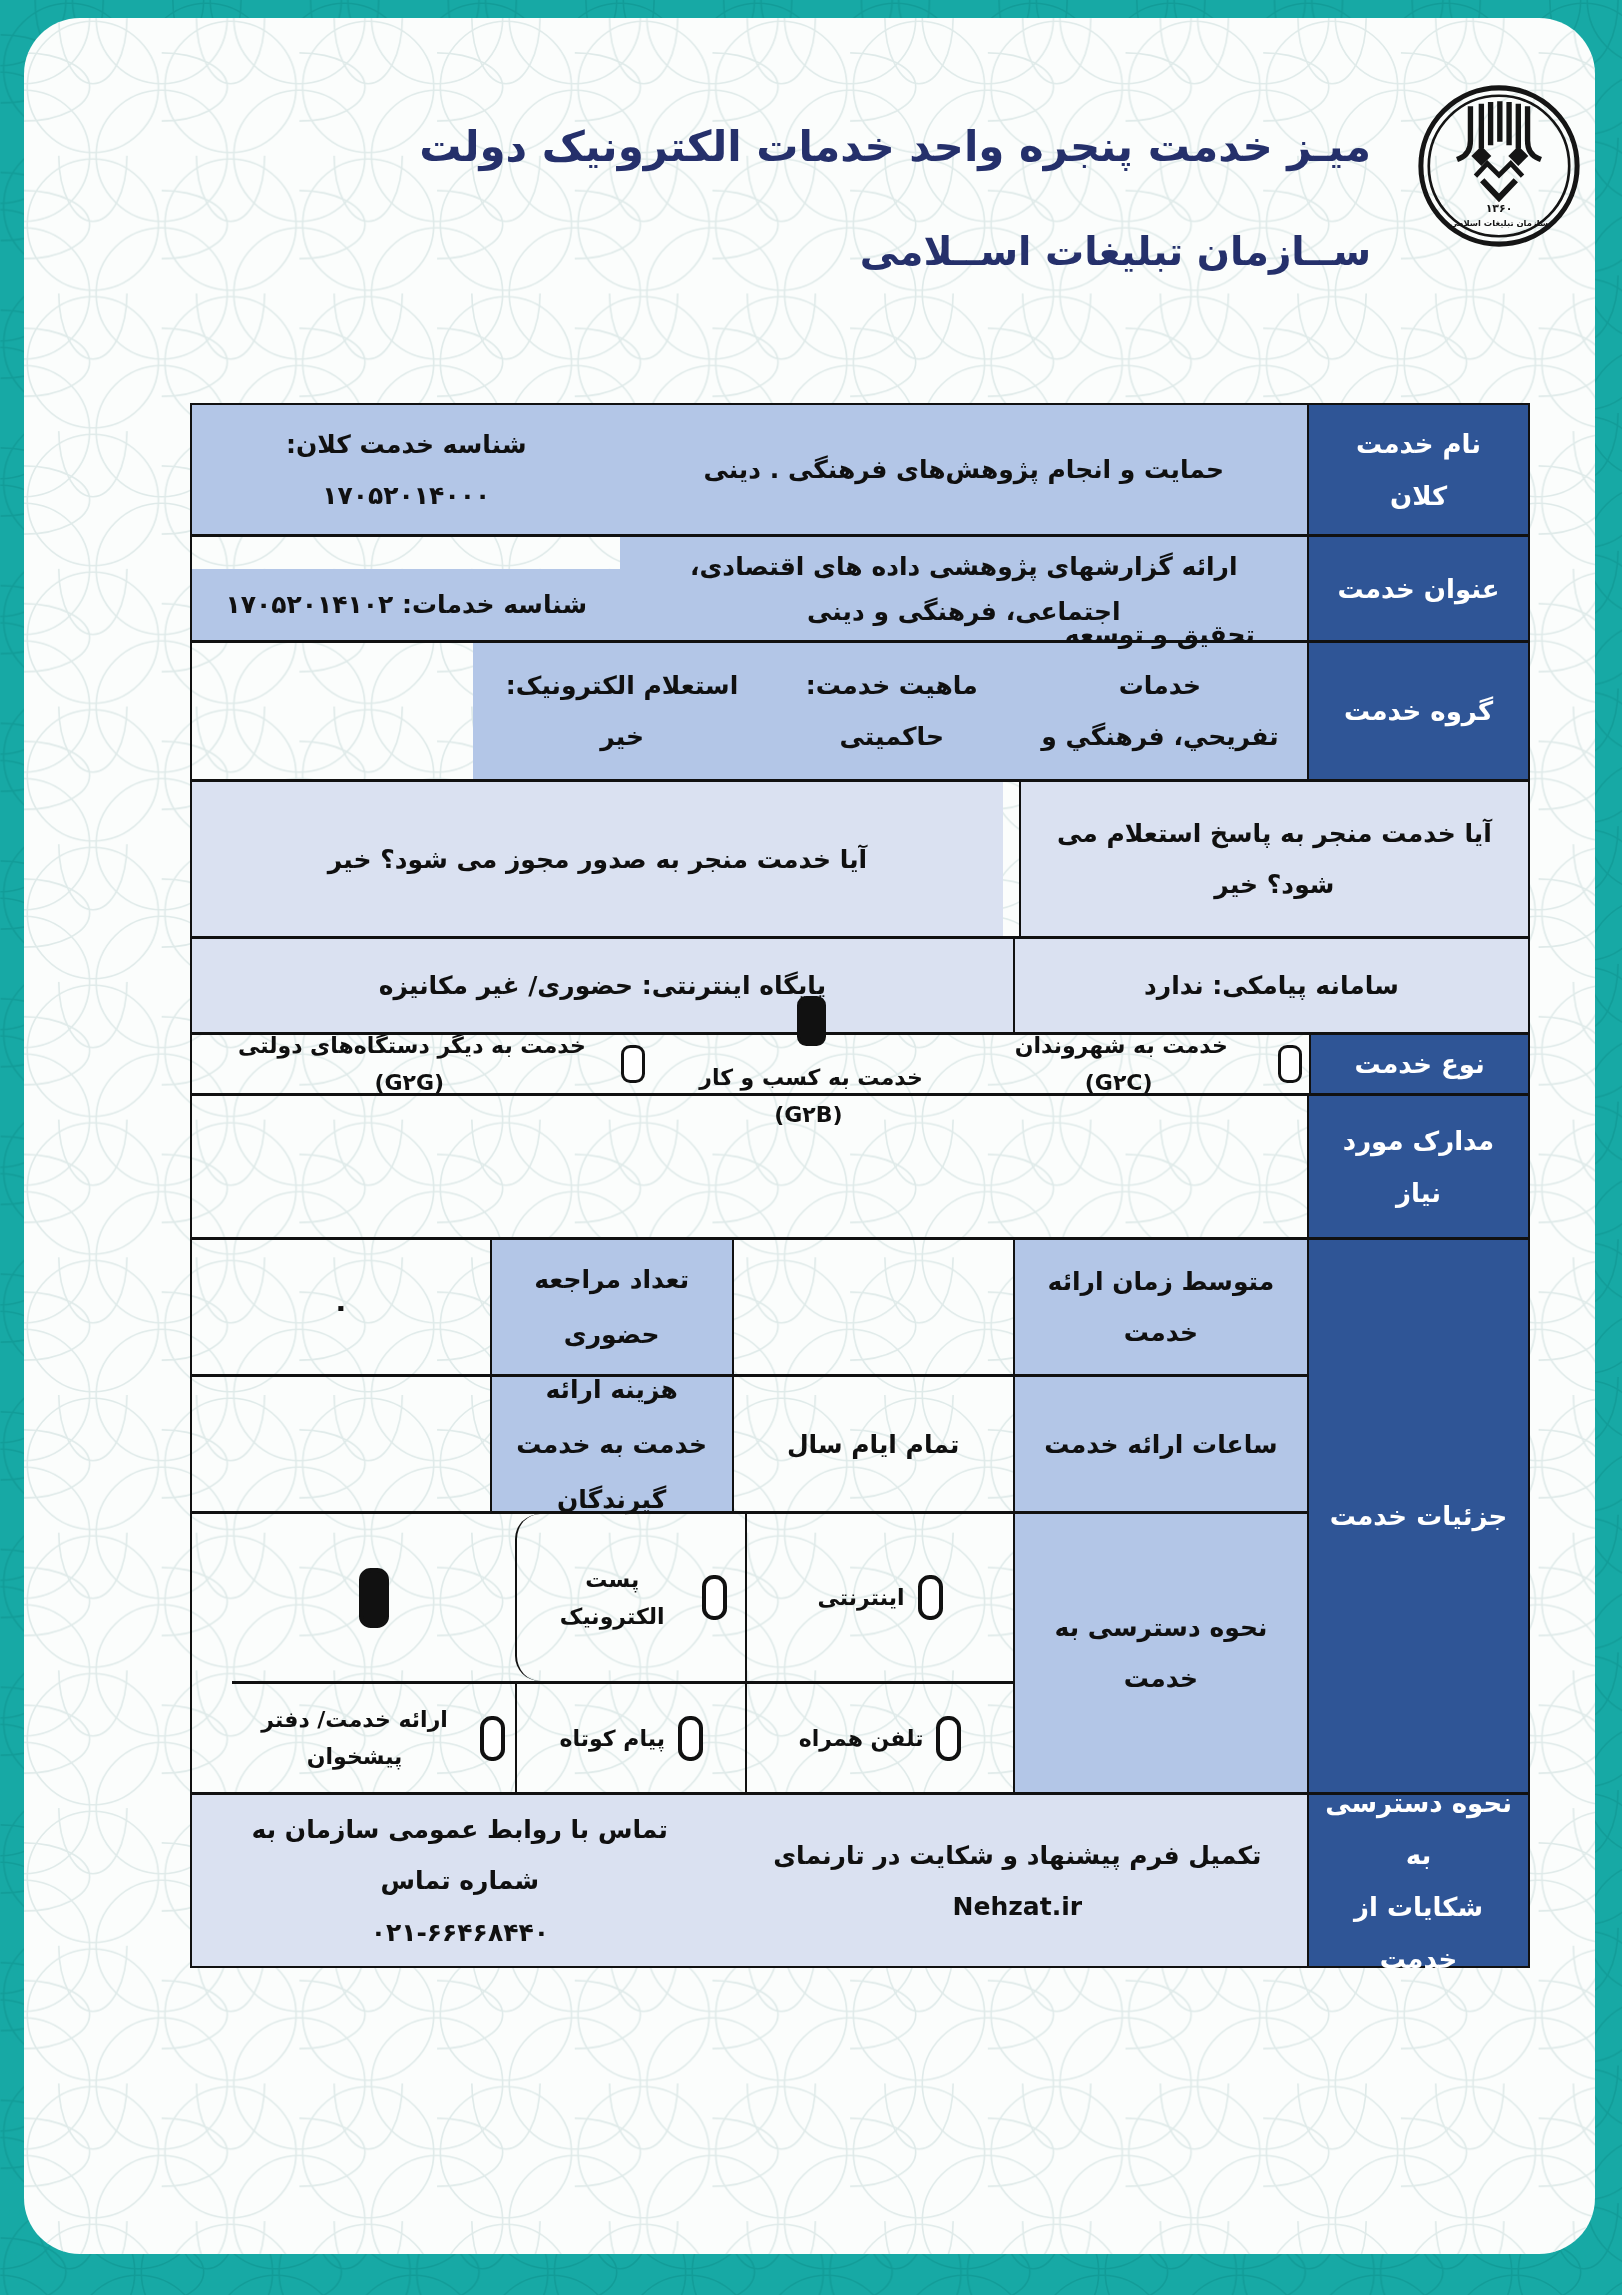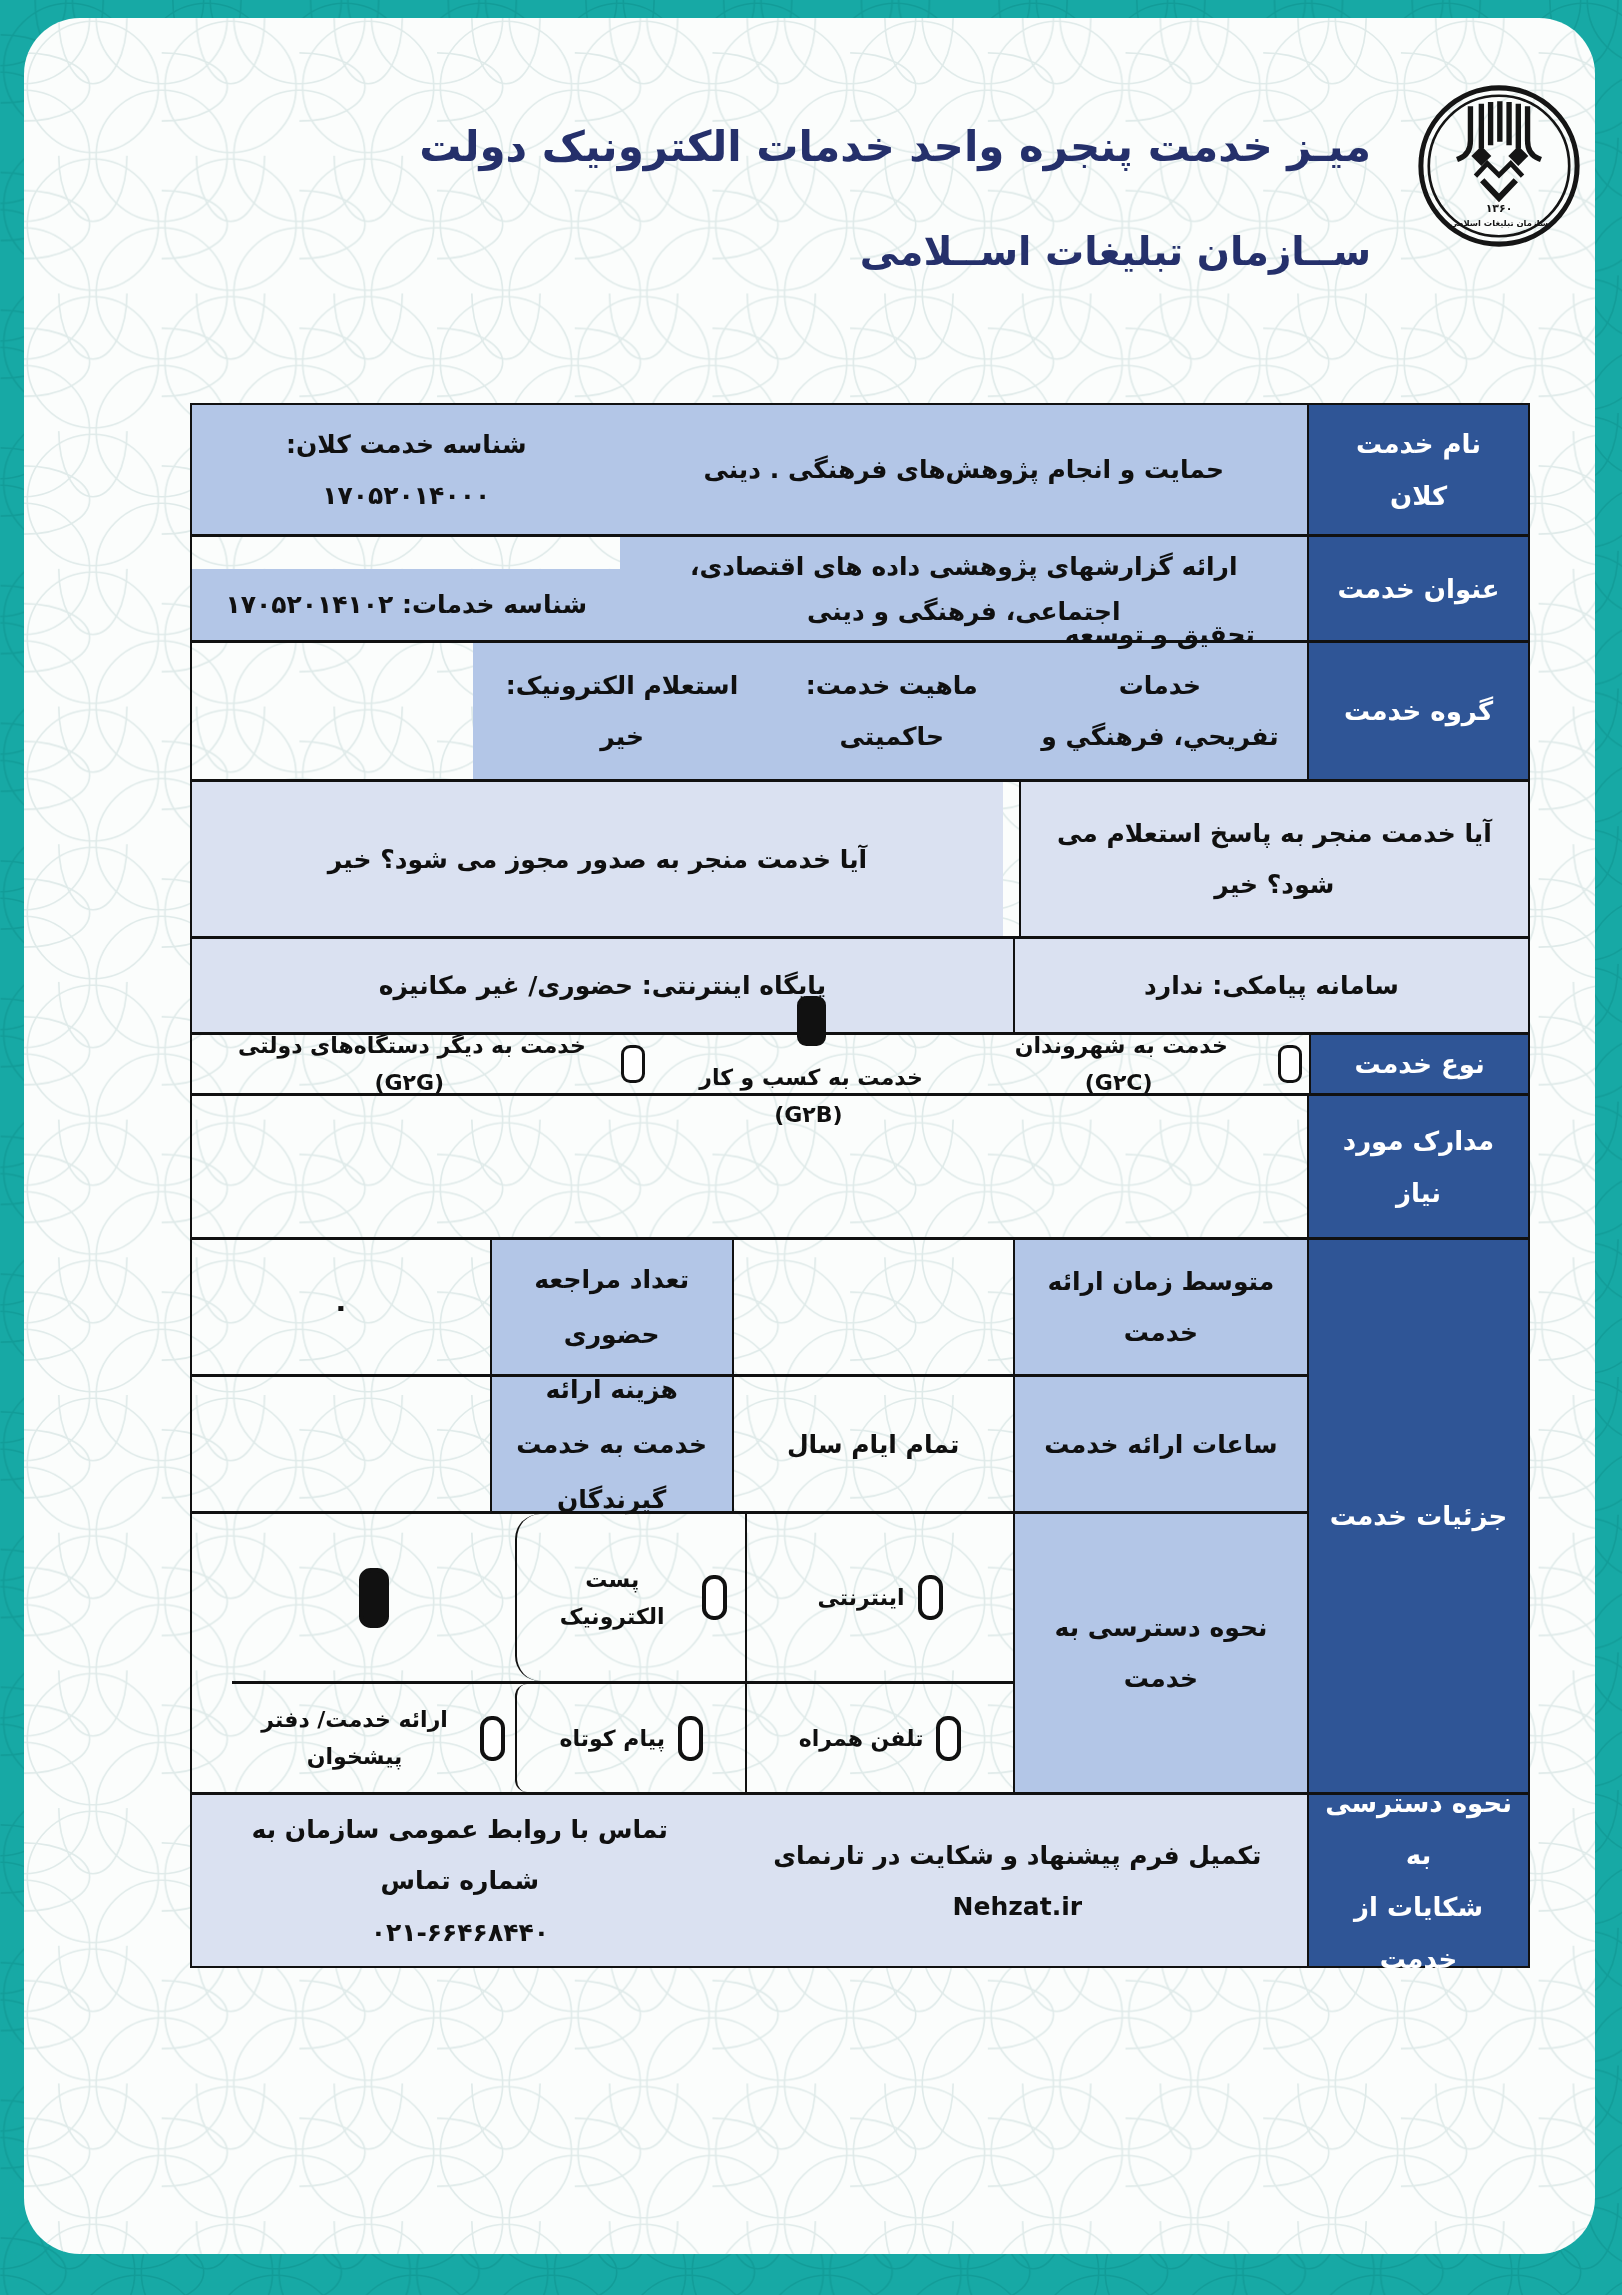--- a/index.html
+++ b/index.html
@@ -230,21 +230,21 @@
                 </div>
                 <div class="cell wh opt" style="width:36.26%;">
                   <span class="cb on"></span>
                 </div>
               </div>
               <div class="srow2" style="height:108px;">
                 <div class="cell wh opt" style="width:34.26%;">
                   <span class="cb"></span>
                   <span class="opt-text">تلفن همراه</span>
                 </div>
-                <div class="cell wh opt" style="width:29.48%;border-radius:12px;">
+                <div class="cell wh opt" style="width:29.48%;">
                   <span class="cb"></span>
                   <span class="opt-text">پیام کوتاه</span>
                 </div>
                 <div class="cell wh opt" style="width:36.26%;padding:2.6px 10.5px;">
                   <span class="cb"></span>
                   <span class="opt-text">ارائه خدمت/ دفتر پیشخوان</span>
                 </div>
               </div>
             </div>
           </div>

